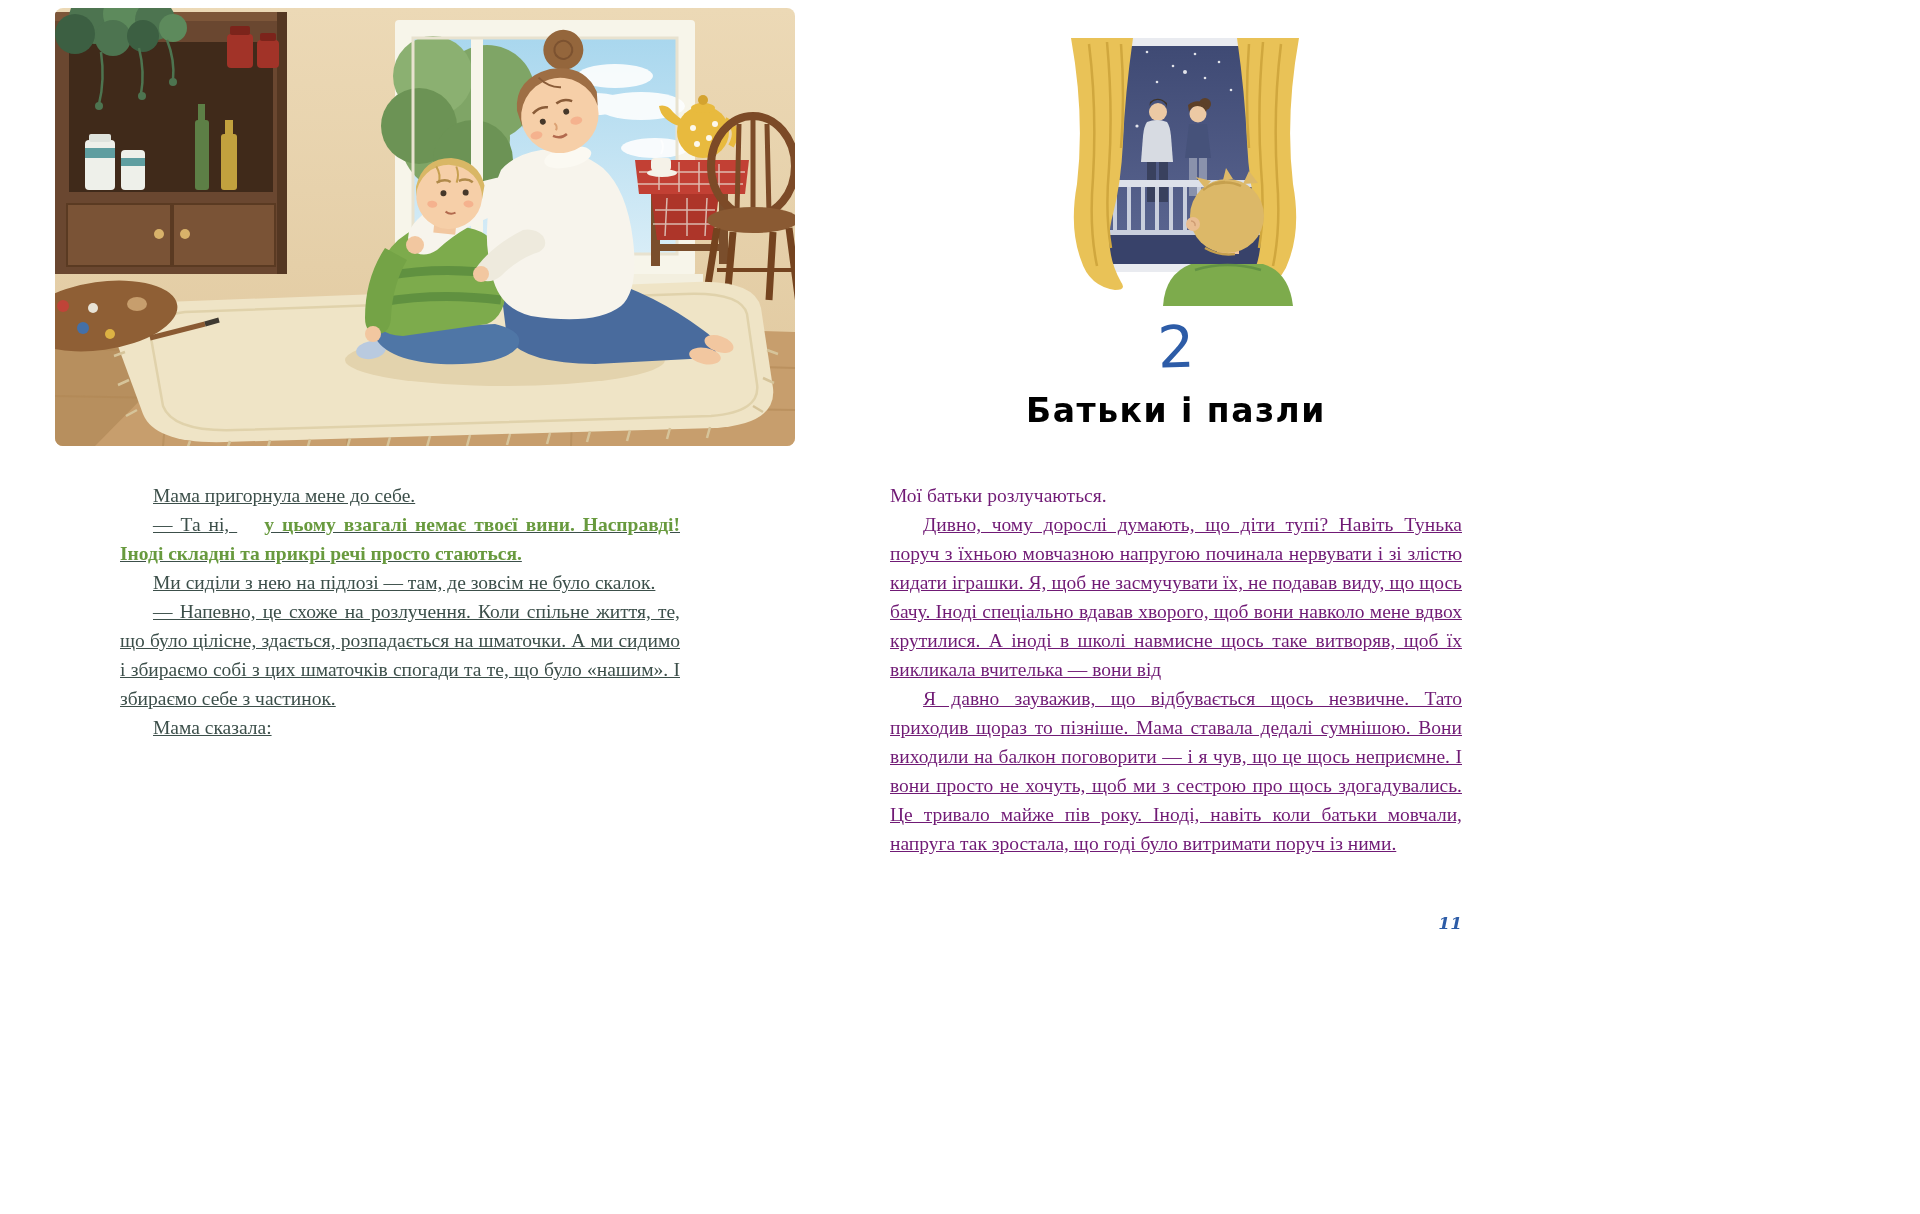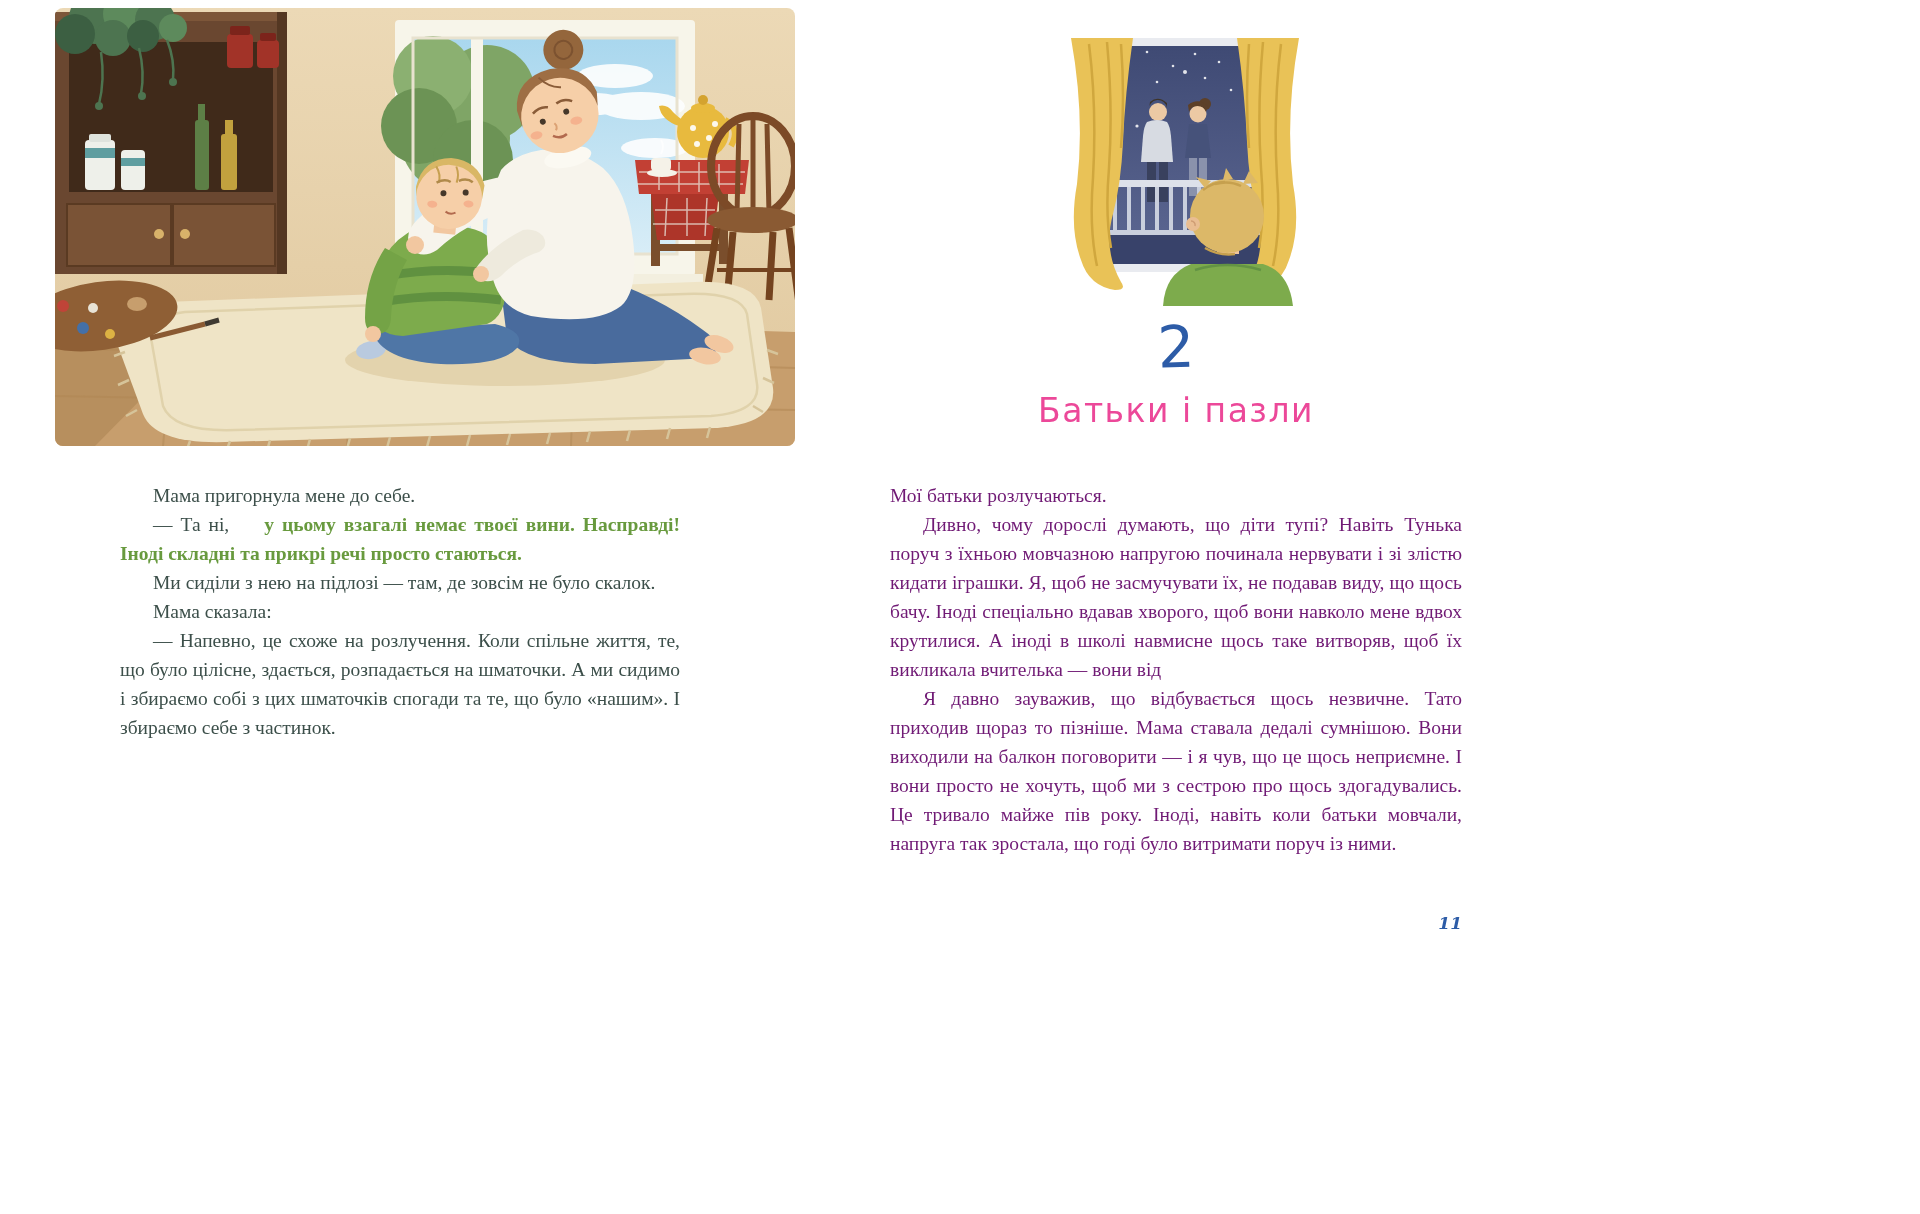--- a/index.html
+++ b/index.html
@@ -7,31 +7,31 @@
               font-family:"Liberation Serif", serif; }
   .spread { position:relative; width:1920px; height:1214px; background:#ffffff; }
 
   
   .illus-left { position:absolute; left:55px; top:8px; width:740px; height:438px;
                 border-radius:8px; overflow:hidden; }
   .text-left  { position:absolute; left:120px; top:481px; width:560px;
                 font-size:19.5px; line-height:29px; color:#3c4f4a;
                 text-align:justify; hyphens:auto; -webkit-hyphens:auto; }
   .para { text-indent:0; }
-  .para.indent { text-indent:33px; }
+  .para.indent { text-indent:33px;text-decoration:underline; }
   .em-green { color:#689a3e; font-weight:bold;margin-left:27px; }
 
   
   .illus-right { position:absolute; left:1055px; top:38px; width:260px; height:268px; }
   .chapter-number { position:absolute; left:890px; top:314px; width:572px;
                     text-align:center; font-family:"DejaVu Sans", sans-serif;
                     font-size:58px; line-height:66px; color:#2d5ca7; transform:rotate(-2deg); }
   .chapter-title  { position:absolute; left:890px; top:390px; width:572px;
                     text-align:center; font-family:"DejaVu Sans", sans-serif;
-                    font-size:33px; line-height:42px; letter-spacing:1.5px; color:#ec4899; }
+                    font-size:33px; line-height:42px; letter-spacing:1.5px; color:#000000;font-weight:bold; }
   .text-right { position:absolute; left:890px; top:481px; width:572px;
                 font-size:19.5px; line-height:29px; color:#701a75;
                 text-align:justify; hyphens:auto; -webkit-hyphens:auto; }
   .page-number { position:absolute; left:890px; top:913px; width:572px;
                  text-align:right; font-family:"DejaVu Serif", serif;
                  font-style:italic; font-weight:bold; font-size:17px; color:#2d5ca7; }
 </style>
 </head>
 <body>
 
@@ -230,22 +230,22 @@
           <ellipse cx="478" cy="122" rx="6" ry="4" fill="#f4ad8a" opacity="0.85"></ellipse>
           <ellipse cx="520" cy="116" rx="6" ry="4" fill="#f4ad8a" opacity="0.85"></ellipse>
         </g>
       </svg>
     </div>
 
     <div class="text-left">
       <p class="para indent">Мама пригорнула мене до себе.</p>
       <p class="para indent"><span>— Та ні, </span><span class="em-green">у цьому взагалі немає твоєї вини. Насправді! Іноді складні та прикрі речі просто стаються.</span></p>
       <p class="para indent">Ми сиділи з нею на підлозі — там, де зовсім не було скалок.</p>
+      <p class="para indent">— Напевно, це схоже на розлучення. Коли спільне життя, те, що було цілісне, здається, розпадається на шматочки. А ми сидимо і збираємо собі з цих шматочків спогади та те, що було «нашим». І збираємо себе з частинок.</p>
       <p class="para indent">Мама сказала:</p>
-      <p class="para indent">— Напевно, це схоже на розлучення. Коли спільне життя, те, що було цілісне, здається, розпадається на шматочки. А ми сидимо і збираємо собі з цих шматочків спогади та те, що було «нашим». І збираємо себе з частинок.</p>
     </div>
   </div>
 
   <div>
 
     <div class="illus-right">
       <svg viewBox="0 0 260 268" width="260" height="268">
         <defs>
           <linearGradient id="nightg" x1="0" y1="0" x2="0" y2="1">
             <stop offset="0" stop-color="#3f4a74"></stop>

